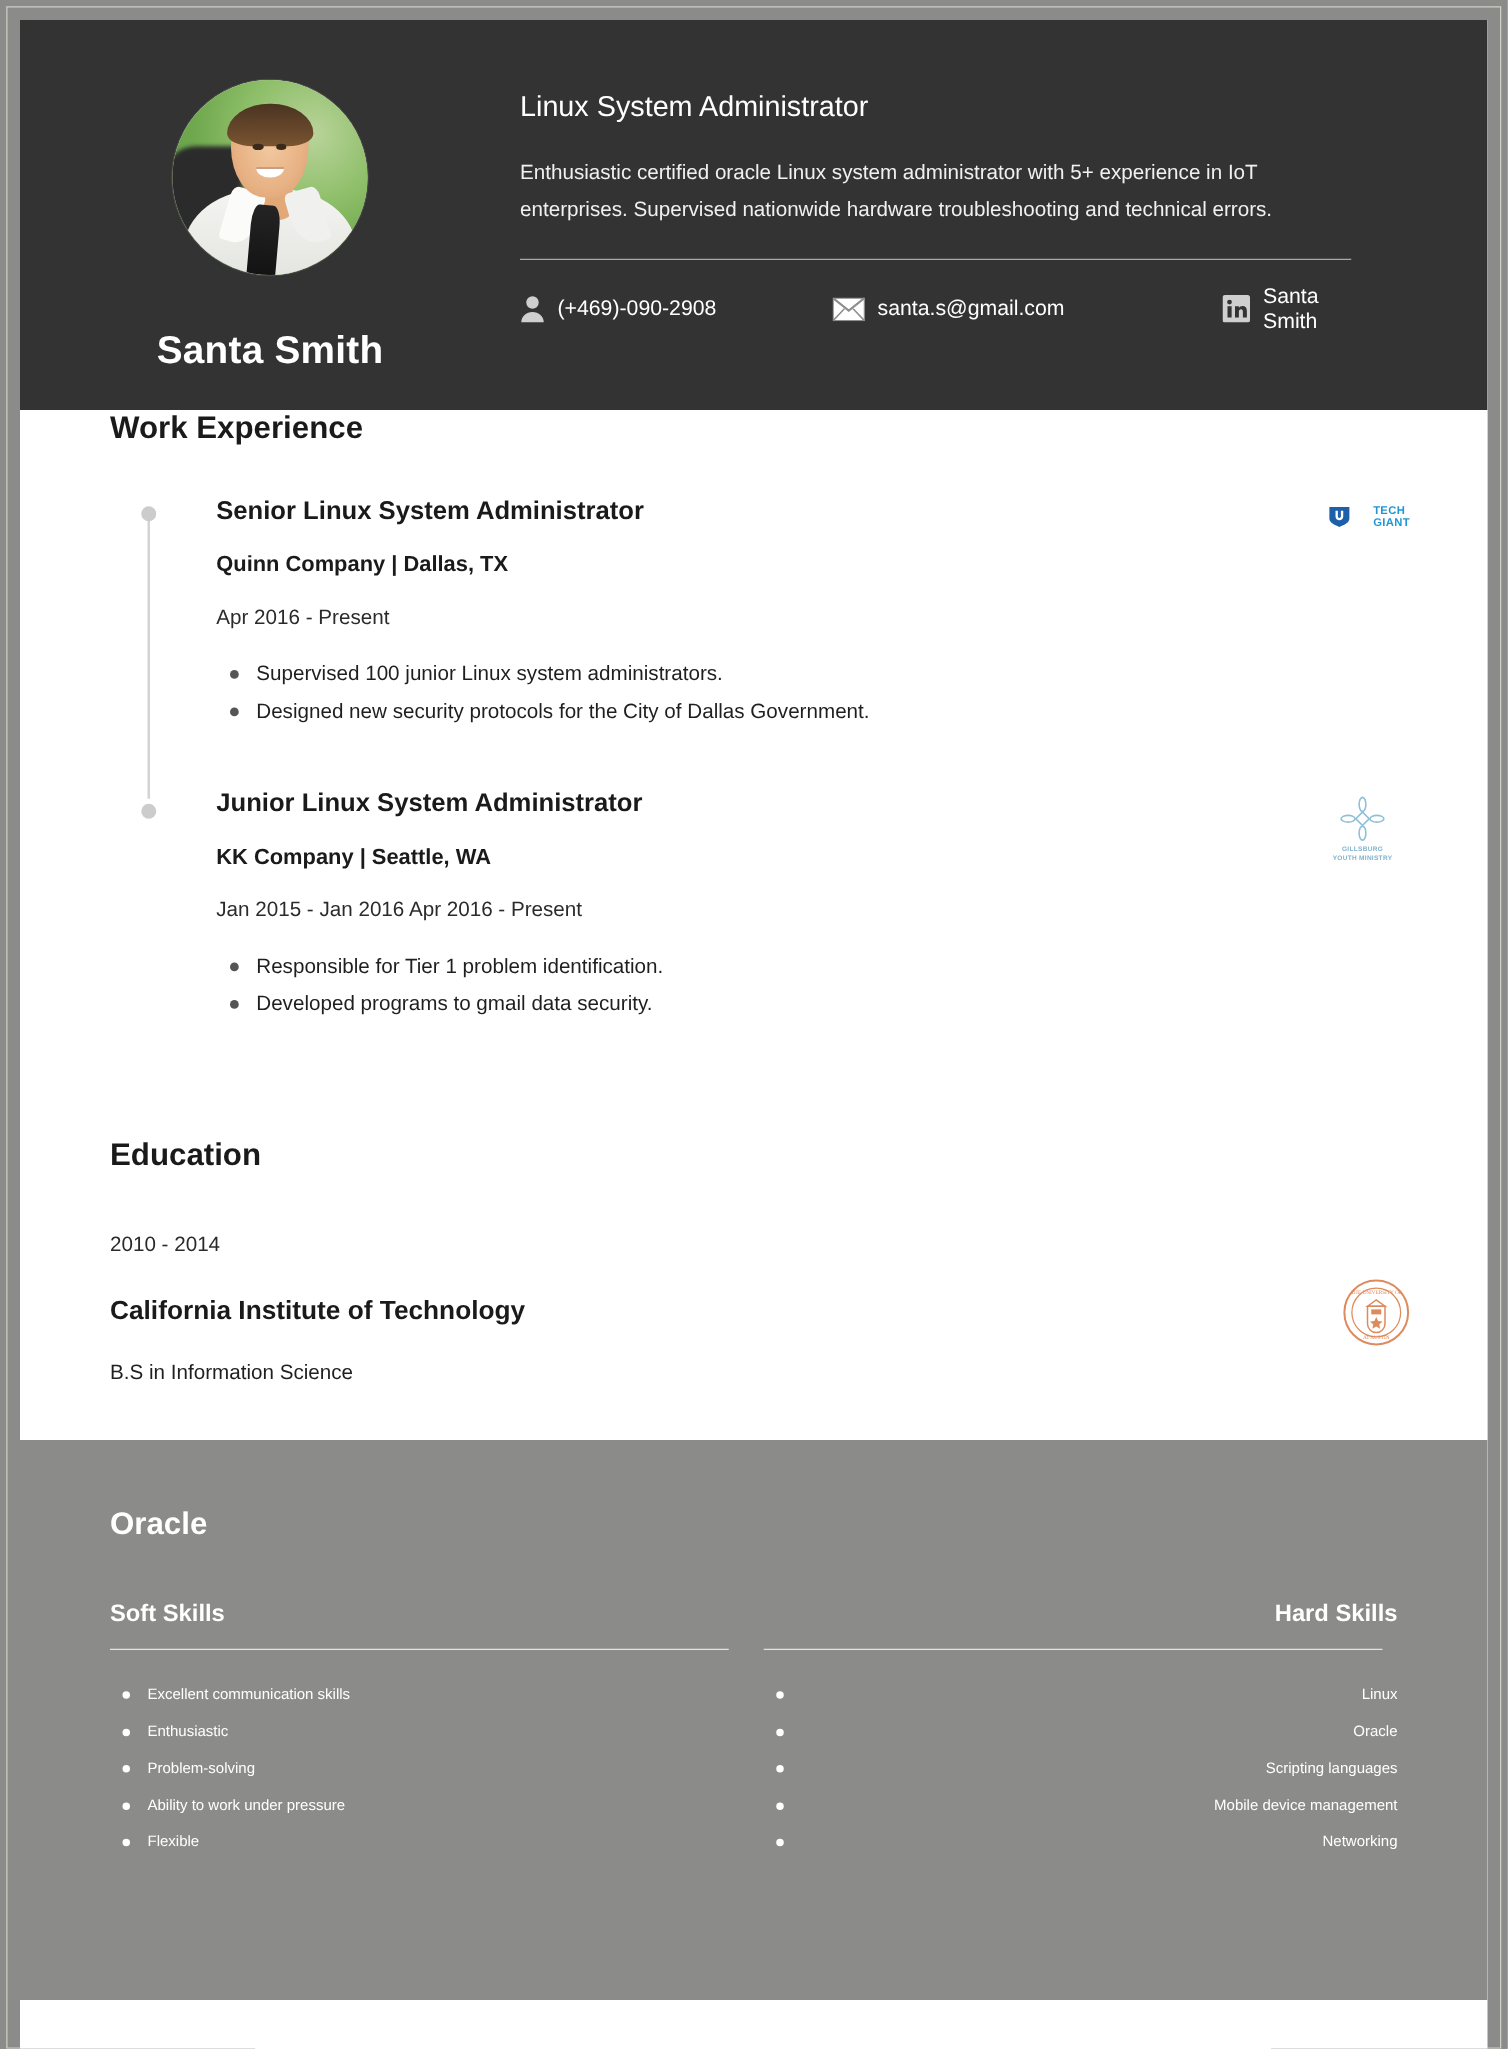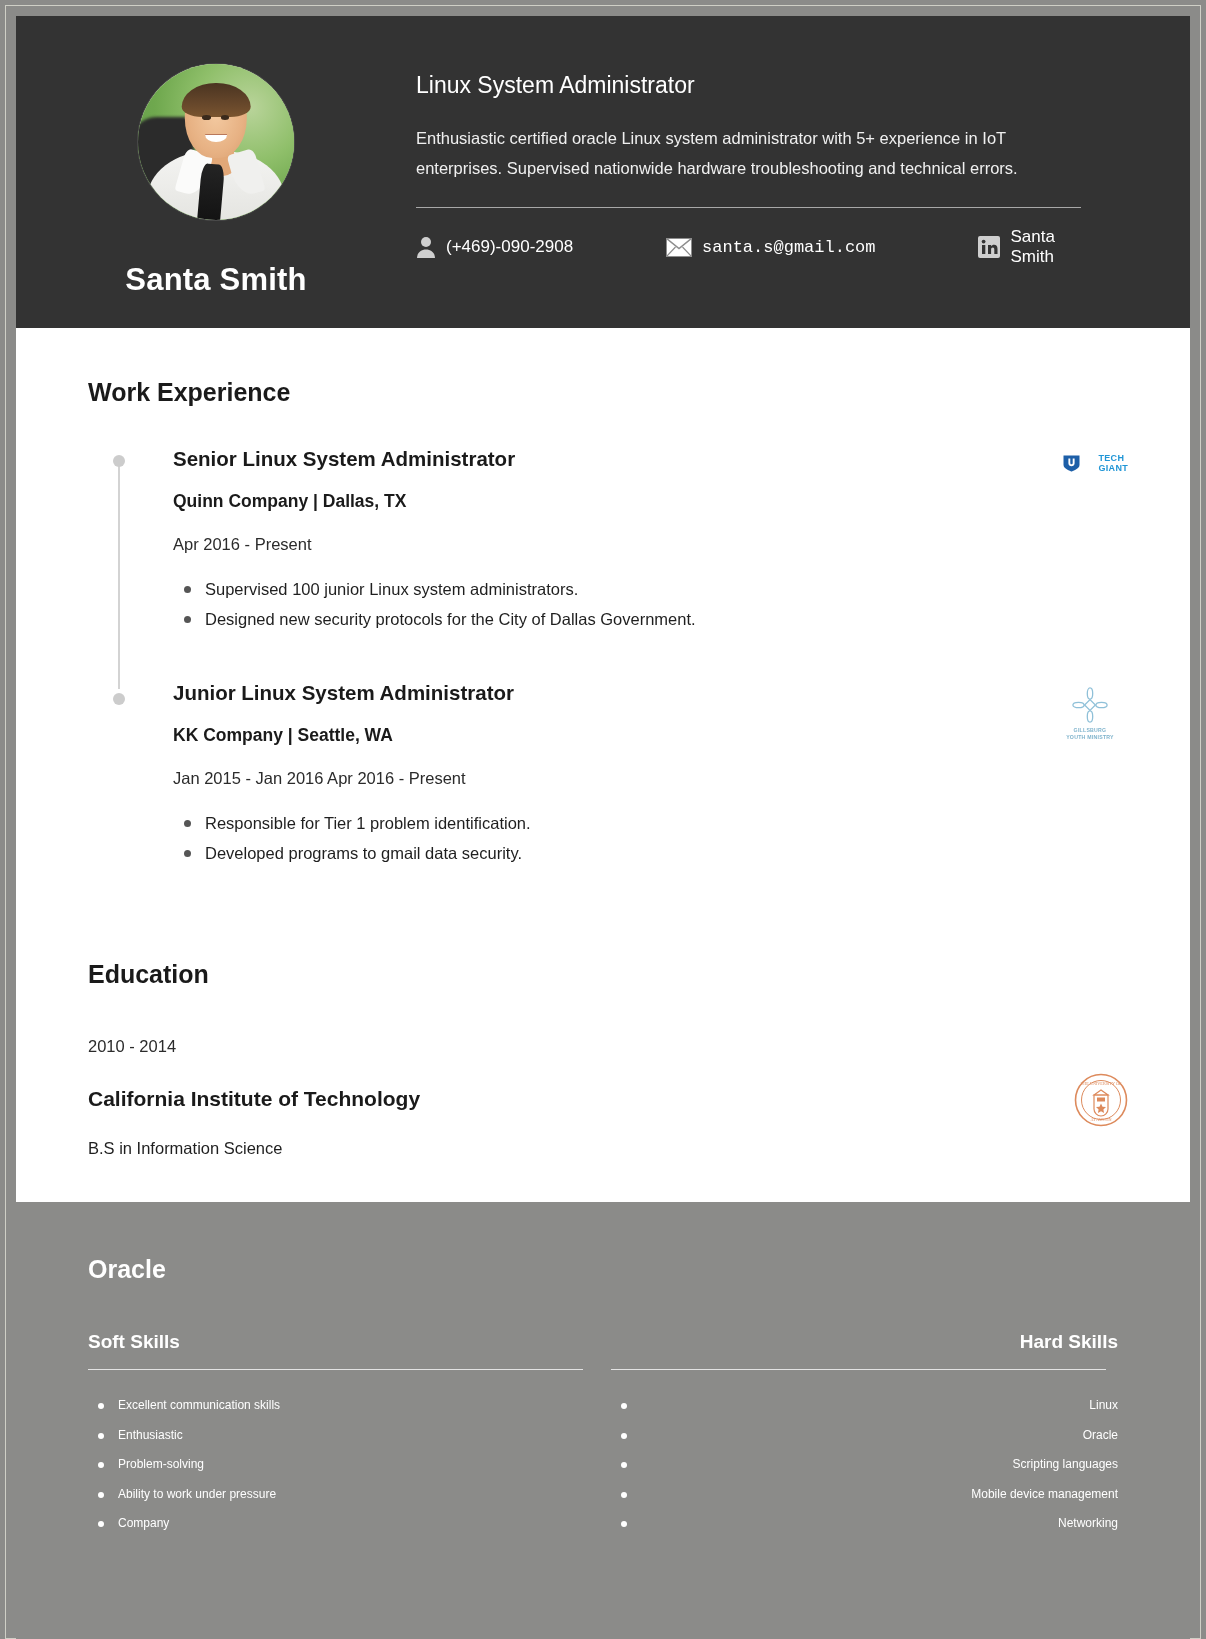--- a/index.html
+++ b/index.html
@@ -172,21 +172,21 @@
     margin-top: 19px;
     gap: 0;
   }
   .contact-item {
     display: flex;
     align-items: center;
     color: #ffffff;
     font-size: 17px;
   }
   .ci-phone { width: 265px; }
-  .ci-mail  { width: 331px; font-family: Liberation Mono, monospace; }
+  .ci-mail  { width: 331px; }
 
   .ic {
     flex: none;
     margin-right: 10px;
     display: inline-flex;
     align-items: center;
     justify-content: center;
   }
   .ic svg { display: block; }
 
@@ -194,21 +194,20 @@
   .body-white {
     background: #ffffff;
     padding: 0 72px;
     position: relative;
   }
 
   .section-title {
     font-size: 25px;
     font-weight: bold;
     color: #1a1a1a;
-    padding-top: 50px;
   }
 
   .timeline {
     position: relative;
     margin-top: 40px;
     padding-left: 85px;
   }
   .tl-line {
     position: absolute;
     left: 30px;
@@ -530,21 +529,21 @@
       <div class="skills-cols">
 
         <div class="skills-col">
           <div class="sk-head">Soft Skills</div>
           <div class="sk-rule"></div>
           <ul class="sk-list">
             <li>Excellent communication skills</li>
             <li>Enthusiastic</li>
             <li>Problem-solving</li>
             <li>Ability to work under pressure</li>
-            <li>Company</li>
+            <li>Flexible</li>
           </ul>
         </div>
 
         <div class="skills-col">
           <div class="sk-head">Hard Skills</div>
           <div class="sk-rule"></div>
           <ul class="sk-list">
             <li>Linux</li>
             <li>Oracle</li>
             <li>Scripting languages</li>

